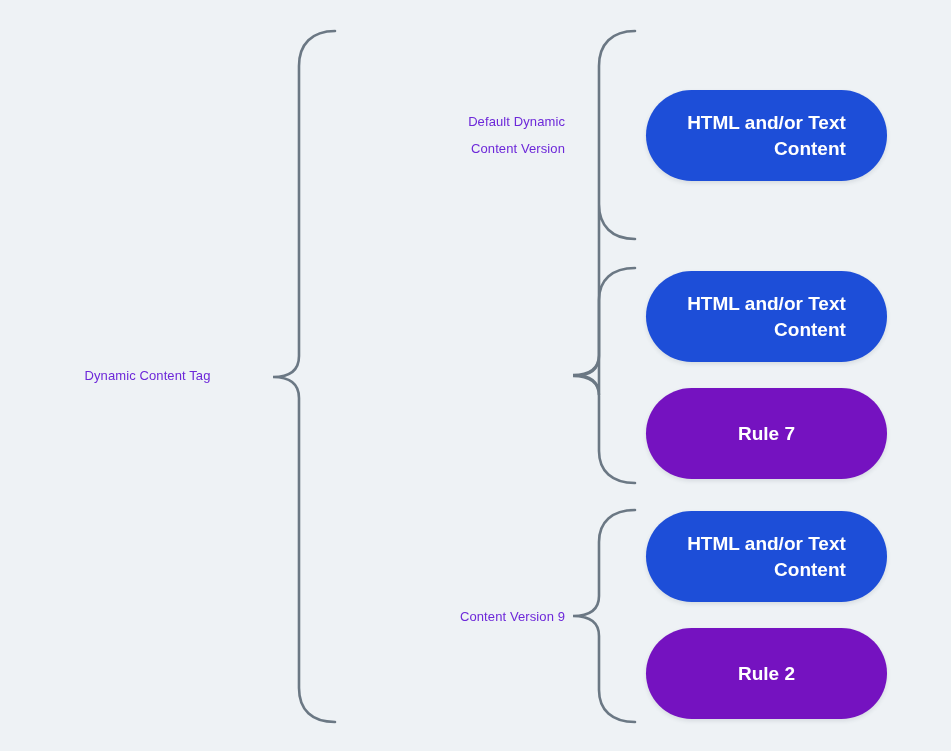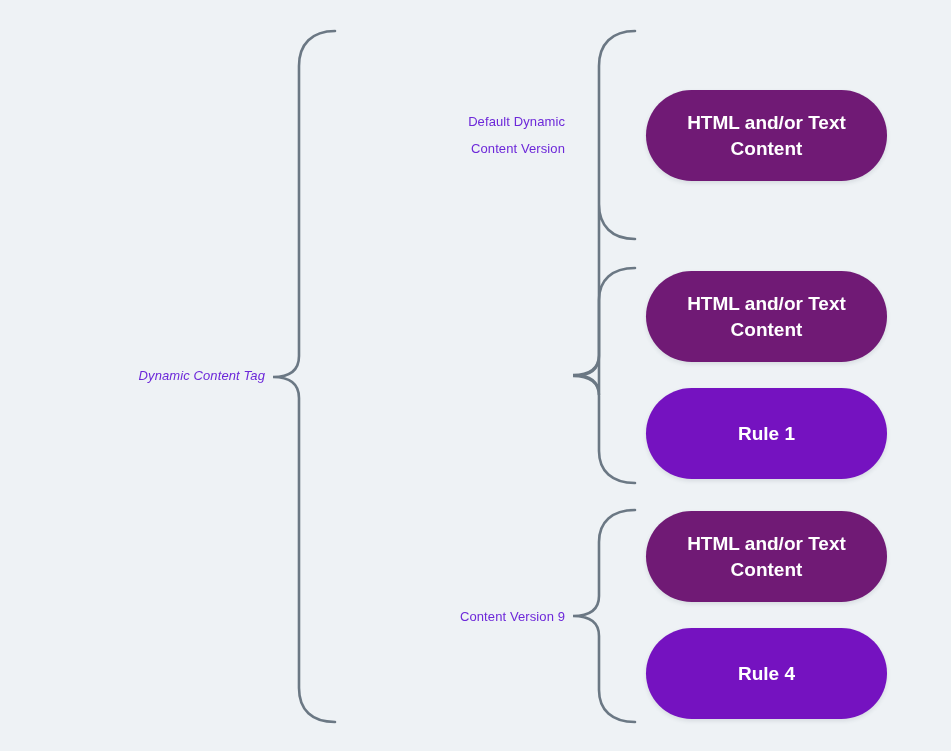--- a/index.html
+++ b/index.html
@@ -34,22 +34,21 @@
     font-weight: 400;
     line-height: 27px;
     letter-spacing: 0.1px;
     white-space: pre-line;
     text-align: right;
   }
   #root-label {
     left: 30px;
     top: 362px;
     width: 235px;
-    text-align: right;
-    font-style: italic;
+    text-align: center;
   }
   #branch-label-0 {
     left: 355px;
     top: 108px;
     width: 210px;
   }
   #branch-label-1 {
     left: 355px;
     top: 362px;
     width: 210px;
@@ -71,21 +70,21 @@
     text-align: center;
     color: #ffffff;
     font-size: 19px;
     font-weight: bold;
     line-height: 26px;
     white-space: pre-line;
     box-shadow: 0 2px 4px rgba(40, 55, 70, 0.12);
     box-sizing: border-box;
     padding: 0 16px;
   }
-  .pill.teal { background: #701a75; }
+  .pill.teal { background: #1d4ed8; text-align: right; }
   .pill.purple { background: #7512c0; }
   #pill-0 { top: 90px; }
   #pill-1 { top: 271px; }
   #pill-2 { top: 388px; }
   #pill-3 { top: 511px; }
   #pill-4 { top: 628px; }
 </style>
 </head>
 <body>
 
@@ -135,20 +134,20 @@
 
 
   <div class="node-label" id="branch-label-2">Content Version 9</div>
 
   <div class="pill teal" id="pill-0">HTML and/or Text
 Content</div>
 
   <div class="pill teal" id="pill-1">HTML and/or Text
 Content</div>
 
-  <div class="pill purple" id="pill-2">Rule 1</div>
+  <div class="pill purple" id="pill-2">Rule 7</div>
 
   <div class="pill teal" id="pill-3">HTML and/or Text
 Content</div>
 
-  <div class="pill purple" id="pill-4">Rule 4</div>
+  <div class="pill purple" id="pill-4">Rule 2</div>
 
 </div>
 
 </body></html>

